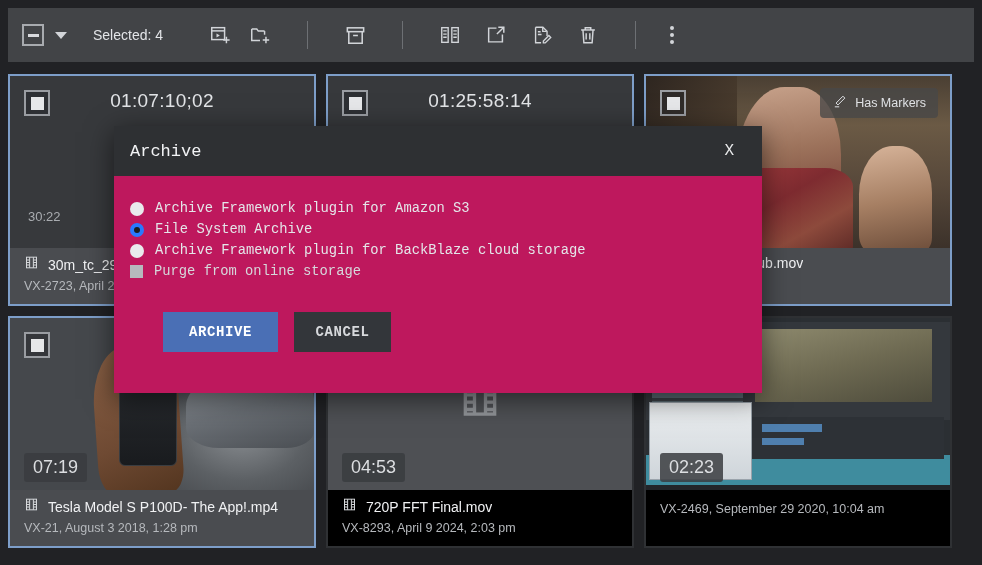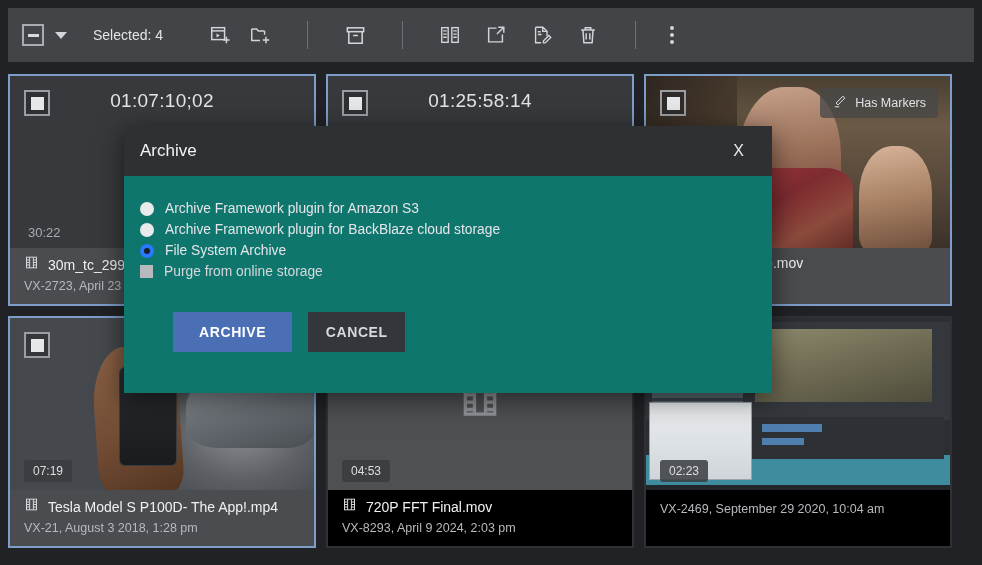--- a/index.html
+++ b/index.html
@@ -43,23 +43,23 @@
   .card.selected { border-color: #7d9ec9; background: #33373c; }
   .thumb { position: relative; width: 100%; height: 176px; overflow: hidden; background: #37393c; }
 
   .sel-box { position: absolute; left: 14px; top: 14px; width: 26px; height: 26px;
              border: 2px solid #9a9da2; display: flex; align-items: center; justify-content: center;
              background: rgba(40,42,45,.55); z-index: 4; cursor: pointer; }
   .sel-box .fill { width: 13px; height: 13px; background: #e6e7e9; }
 
   .tc { position: absolute; top: 14px; left: 0; right: 0; text-align: center;
         color: #e2e4e7; font-size: 19px; letter-spacing: .3px; z-index: 3; }
-  .dur-plain { position: absolute; left: 18px; bottom: 12px; color: #a9acb0; font-size: 13px; z-index: 3; }
+  .dur-plain { position: absolute; left: 18px; bottom: 28px; color: #a9acb0; font-size: 13px; z-index: 3; }
   .dur-badge { position: absolute; left: 14px; bottom: 12px; background: rgba(58,60,63,.85);
-               color: #dcdee1; font-size: 12px; padding: 4px 9px; border-radius: 3px; z-index: 3; }
+               color: #dcdee1; font-size: 18px; padding: 4px 9px; border-radius: 3px; z-index: 3; }
   .markers { position: absolute; right: 12px; top: 12px; background: rgba(72,72,72,.78);
              color: #dfe1e4; font-size: 12.5px; padding: 6px 12px; border-radius: 4px;
              display: flex; align-items: center; gap: 8px; z-index: 3; cursor: pointer; }
 
   .meta { position: absolute; left: 0; right: 0; bottom: 0; height: 56px;
           background: #4a4c50; padding: 7px 14px 0 14px; }
   .card:not(.selected) .meta { background: #000000; }
   .meta .row { display: flex; align-items: center; gap: 9px; }
   .meta .title { color: #f0f1f3; font-size: 14px; white-space: nowrap; overflow: hidden;
                  text-overflow: ellipsis; }
@@ -106,22 +106,22 @@
   .nle-tl { position: absolute; left: 2%; top: 56%; right: 2%; height: 24%; background: #2d3136; }
   .nle-clip { position: absolute; left: 38%; top: 60%; width: 20%; height: 5%; background: #4f7fae; }
   .nle-clip2 { position: absolute; left: 38%; top: 68%; width: 14%; height: 4%; background: #4f7fae; }
   .nle-desk { position: absolute; left: 0; bottom: 0; right: 0; height: 22%; background: #3f8c9e; }
   .nle-win { position: absolute; left: 1%; bottom: 8%; width: 34%; height: 44%;
       background: linear-gradient(180deg,#eceff1 0%, #cfd5da 100%); border: 1px solid #9aa3ab; }
   .nle-taskbar { position: absolute; left: 0; bottom: 0; right: 0; height: 5%; background: #222529; }
 
   
   .dialog {
-    position: absolute; left: 124px; top: 126px; width: 648px; height: 267px;
-    background: #0f766e; box-shadow: 0 6px 26px rgba(0,0,0,.55); z-index: 50;
+    position: absolute; left: 114px; top: 126px; width: 648px; height: 267px;
+    background: #be185d; box-shadow: 0 6px 26px rgba(0,0,0,.55); z-index: 50; font-family: Liberation Mono, monospace;
   }
   .dlg-head { height: 50px; background: #2e3033; display: flex; align-items: center;
               padding: 0 22px 0 16px; }
   .dlg-title { color: #f2f3f5; font-size: 17px; }
   .dlg-x { margin-left: auto; color: #e9eaec; font-size: 16px; cursor: pointer;
            padding: 2px 6px; }
   .dlg-body { padding: 22px 0 0 16px; }
   .opt { display: flex; align-items: center; gap: 11px; height: 21px; margin-bottom: 0;
          cursor: pointer; }
   .opt + .opt { margin-top: 0; }
@@ -385,26 +385,26 @@
     <div class="dlg-head">
       <div class="dlg-title">Archive</div>
       <div class="dlg-x">X</div>
     </div>
     <div class="dlg-body">
       <label class="opt">
         <span class="radio"></span>
         <span class="opt-label">Archive Framework plugin for Amazon S3</span>
       </label>
       <label class="opt">
+        <span class="radio on"></span>
+        <span class="opt-label">File System Archive</span>
+      </label>
+      <label class="opt">
         <span class="radio"></span>
         <span class="opt-label">Archive Framework plugin for BackBlaze cloud storage</span>
-      </label>
-      <label class="opt">
-        <span class="radio on"></span>
-        <span class="opt-label">File System Archive</span>
       </label>
       <label class="opt">
         <span class="cbx"></span>
         <span class="opt-label dim">Purge from online storage</span>
       </label>
 
       <div class="dlg-actions">
         <div class="btn btn-primary">ARCHIVE</div>
         <div class="btn btn-secondary">CANCEL</div>
       </div>

